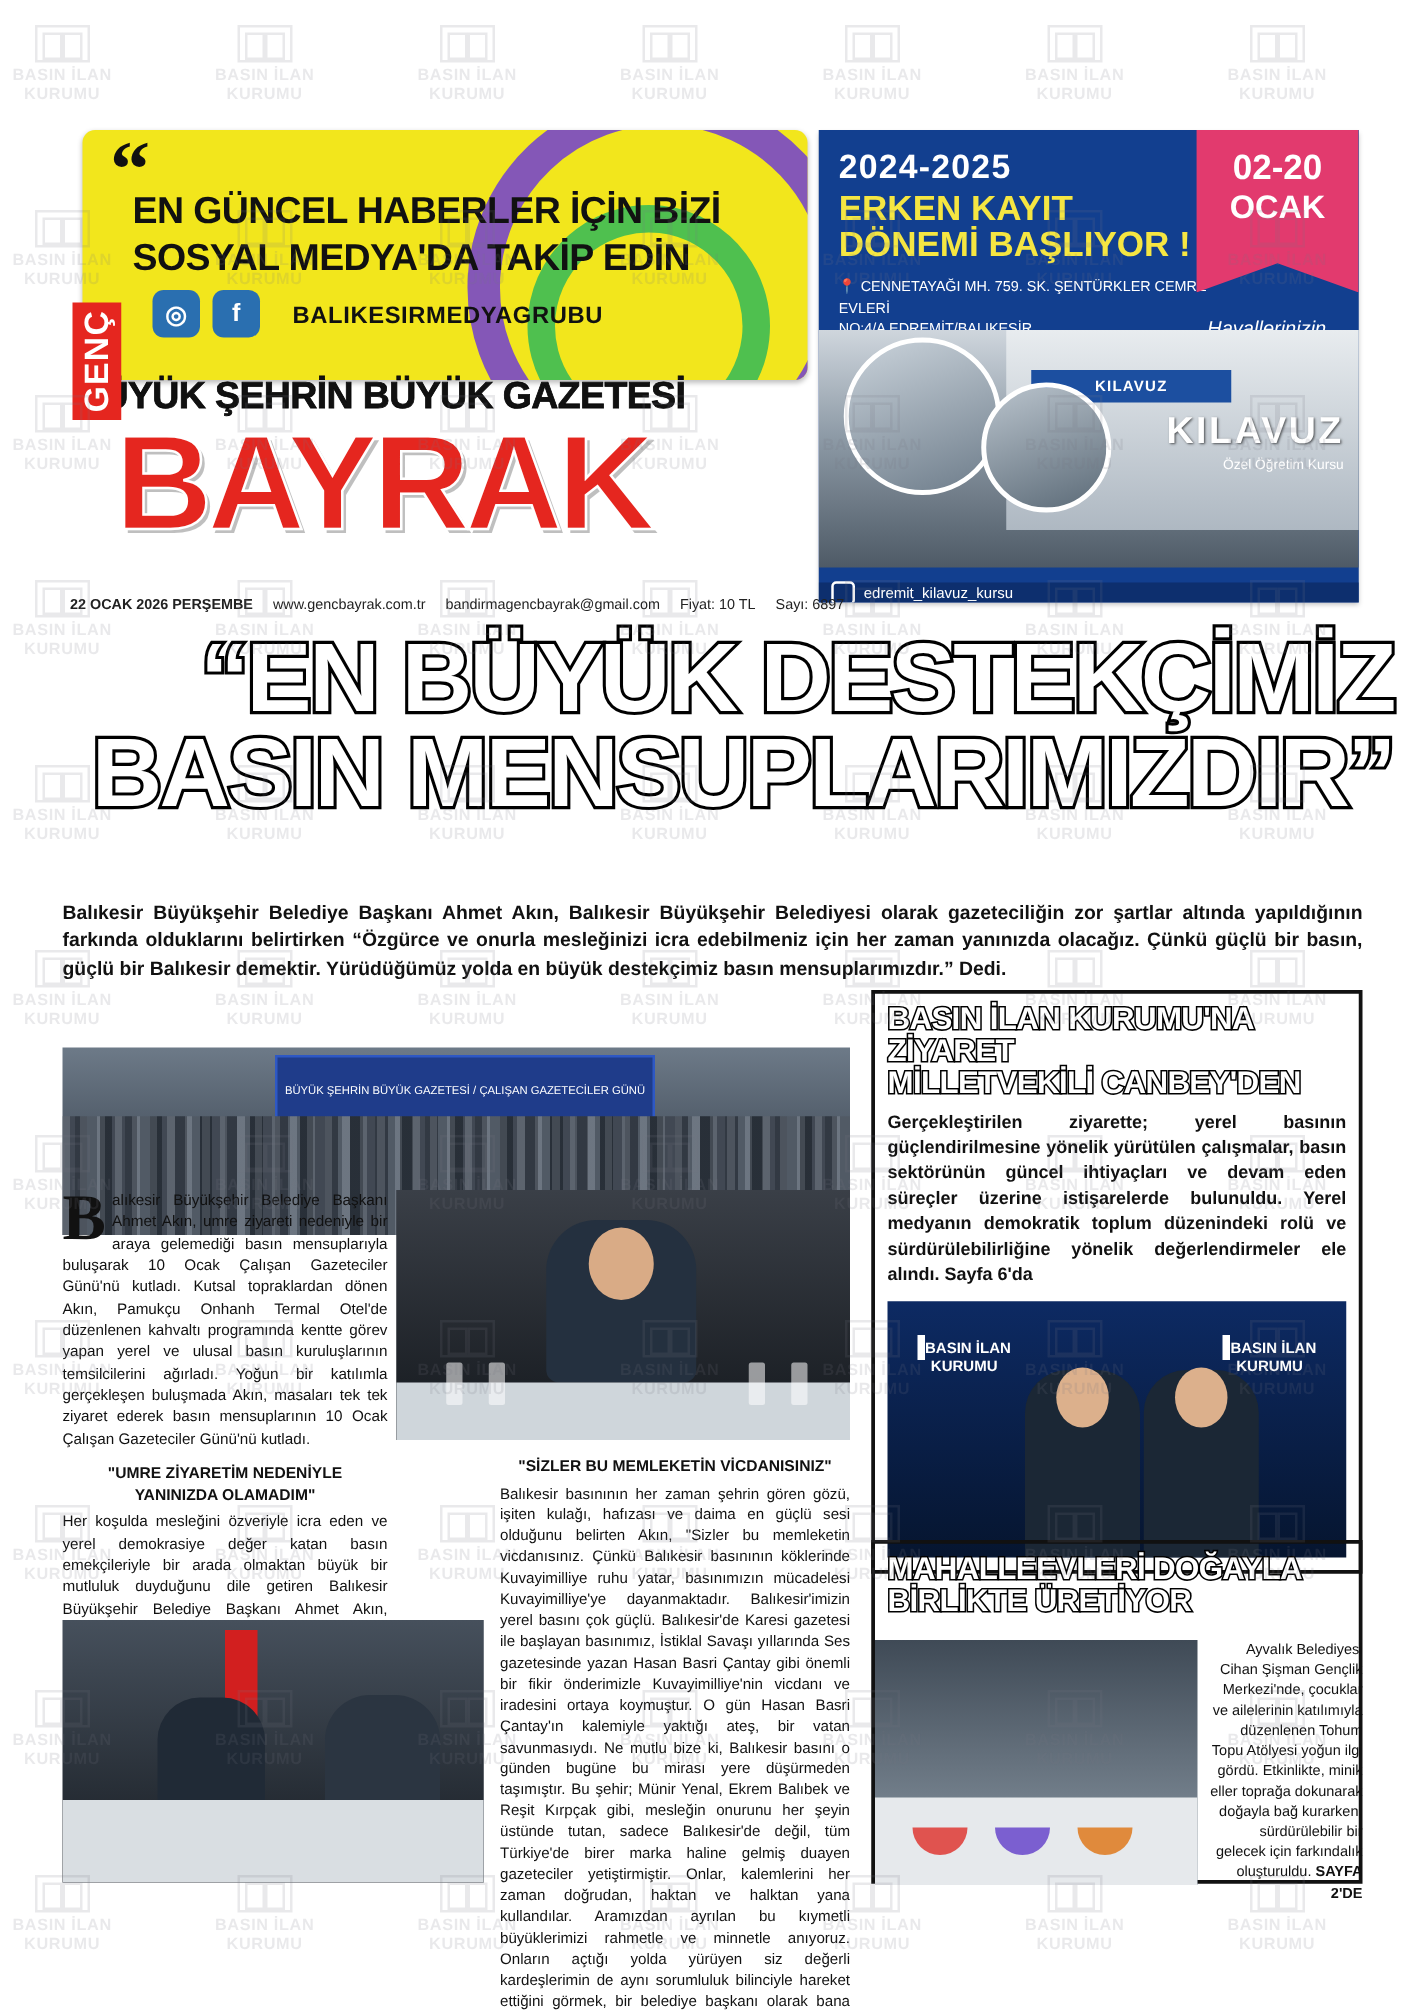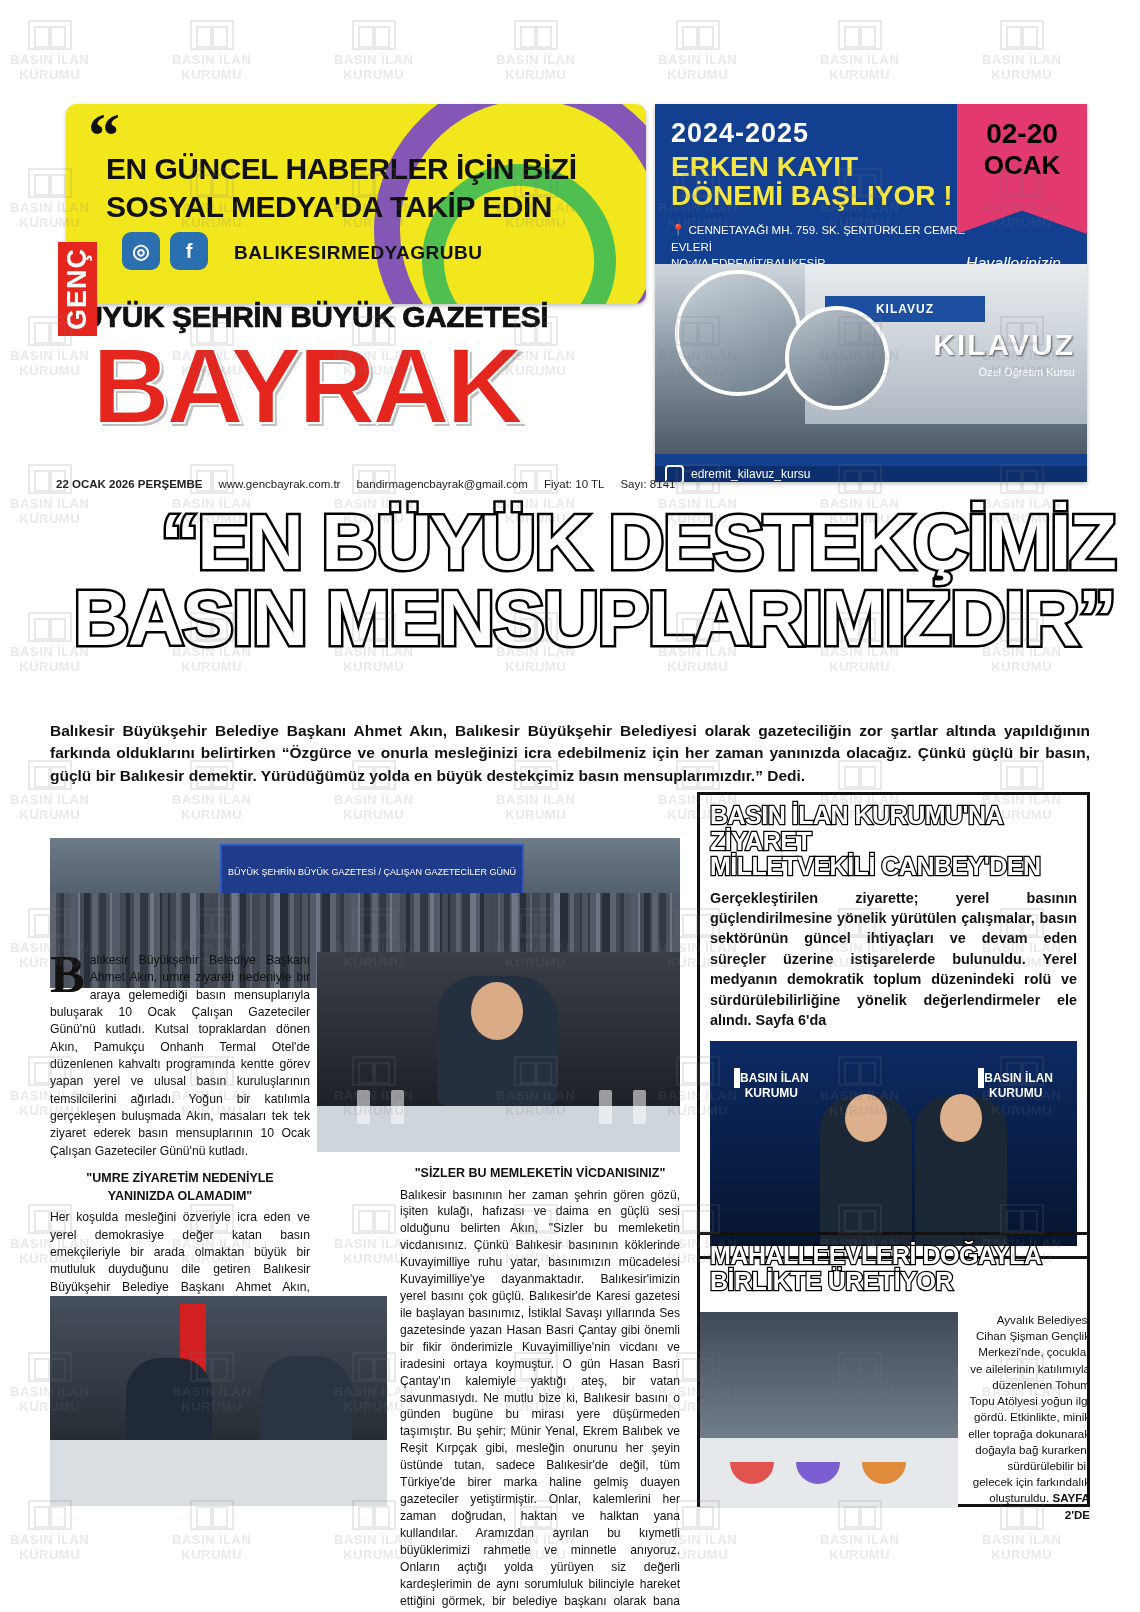--- a/index.html
+++ b/index.html
@@ -101,21 +101,21 @@
   }
   .ad-kilavuz .erken{
     position:absolute; left:16px; top:48px; color:#f5e642; font-size:28px; font-weight:bold; line-height:1.05;
   }
   .ad-kilavuz .addr{
     position:absolute; left:16px; top:118px; color:#fff; font-size:11.5px; line-height:1.45; width:300px;
   }
   .ad-kilavuz .ribbon{
     position:absolute; right:0; top:0; width:130px; height:130px; background:#e23a6e;
     clip-path:polygon(0 0,100% 0,100% 100%,50% 82%,0 100%);
-    color:#000000; text-align:center;
+    color:#ffffff; text-align:center;
   }
   .ad-kilavuz .ribbon b{ display:block; font-size:28px; margin-top:14px; }
   .ad-kilavuz .ribbon span{ display:block; font-size:26px; font-weight:bold; }
   .ad-kilavuz .slogan{
     position:absolute; right:26px; top:150px; color:#fff; font-size:16px; font-style:italic;
     text-align:center; line-height:1.25;
   }
   .ad-kilavuz .photo{
     position:absolute; left:0; bottom:28px; width:432px; height:190px;
     background:linear-gradient(180deg,#cfd6dd 0%,#8d9aa6 45%,#4e5a66 100%);
@@ -385,21 +385,21 @@
     <div class="mast-genc">GENÇ</div>
     <div class="mast-main">BAYRAK</div>
     <div class="mast-star">★</div>
   </div>
 
   <div class="infoline">
     <span class="date">22 OCAK 2026 PERŞEMBE</span>
     <span>www.gencbayrak.com.tr</span>
     <span>bandirmagencbayrak@gmail.com</span>
     <span>Fiyat: 10 TL</span>
-    <span>Sayı: 8141</span>
+    <span>Sayı: 6897</span>
   </div>
 
   <div class="headline">
     <div>“EN BÜYÜK DESTEKÇİMİZ</div>
     <div>BASIN MENSUPLARIMIZDIR”</div>
   </div>
   <div class="spot">Balıkesir Büyükşehir Belediye Başkanı Ahmet Akın, Balıkesir Büyükşehir Belediyesi olarak gazeteciliğin zor şartlar altında yapıldığının farkında olduklarını belirtirken “Özgürce ve onurla mesleğinizi icra edebilmeniz için her zaman yanınızda olacağız. Çünkü güçlü bir basın, güçlü bir Balıkesir demektir. Yürüdüğümüz yolda en büyük destekçimiz basın mensuplarımızdır.” Dedi.</div>
 
   <div class="photo-main">
     <div class="stage">BÜYÜK ŞEHRİN BÜYÜK GAZETESİ / ÇALIŞAN GAZETECİLER GÜNÜ</div>

